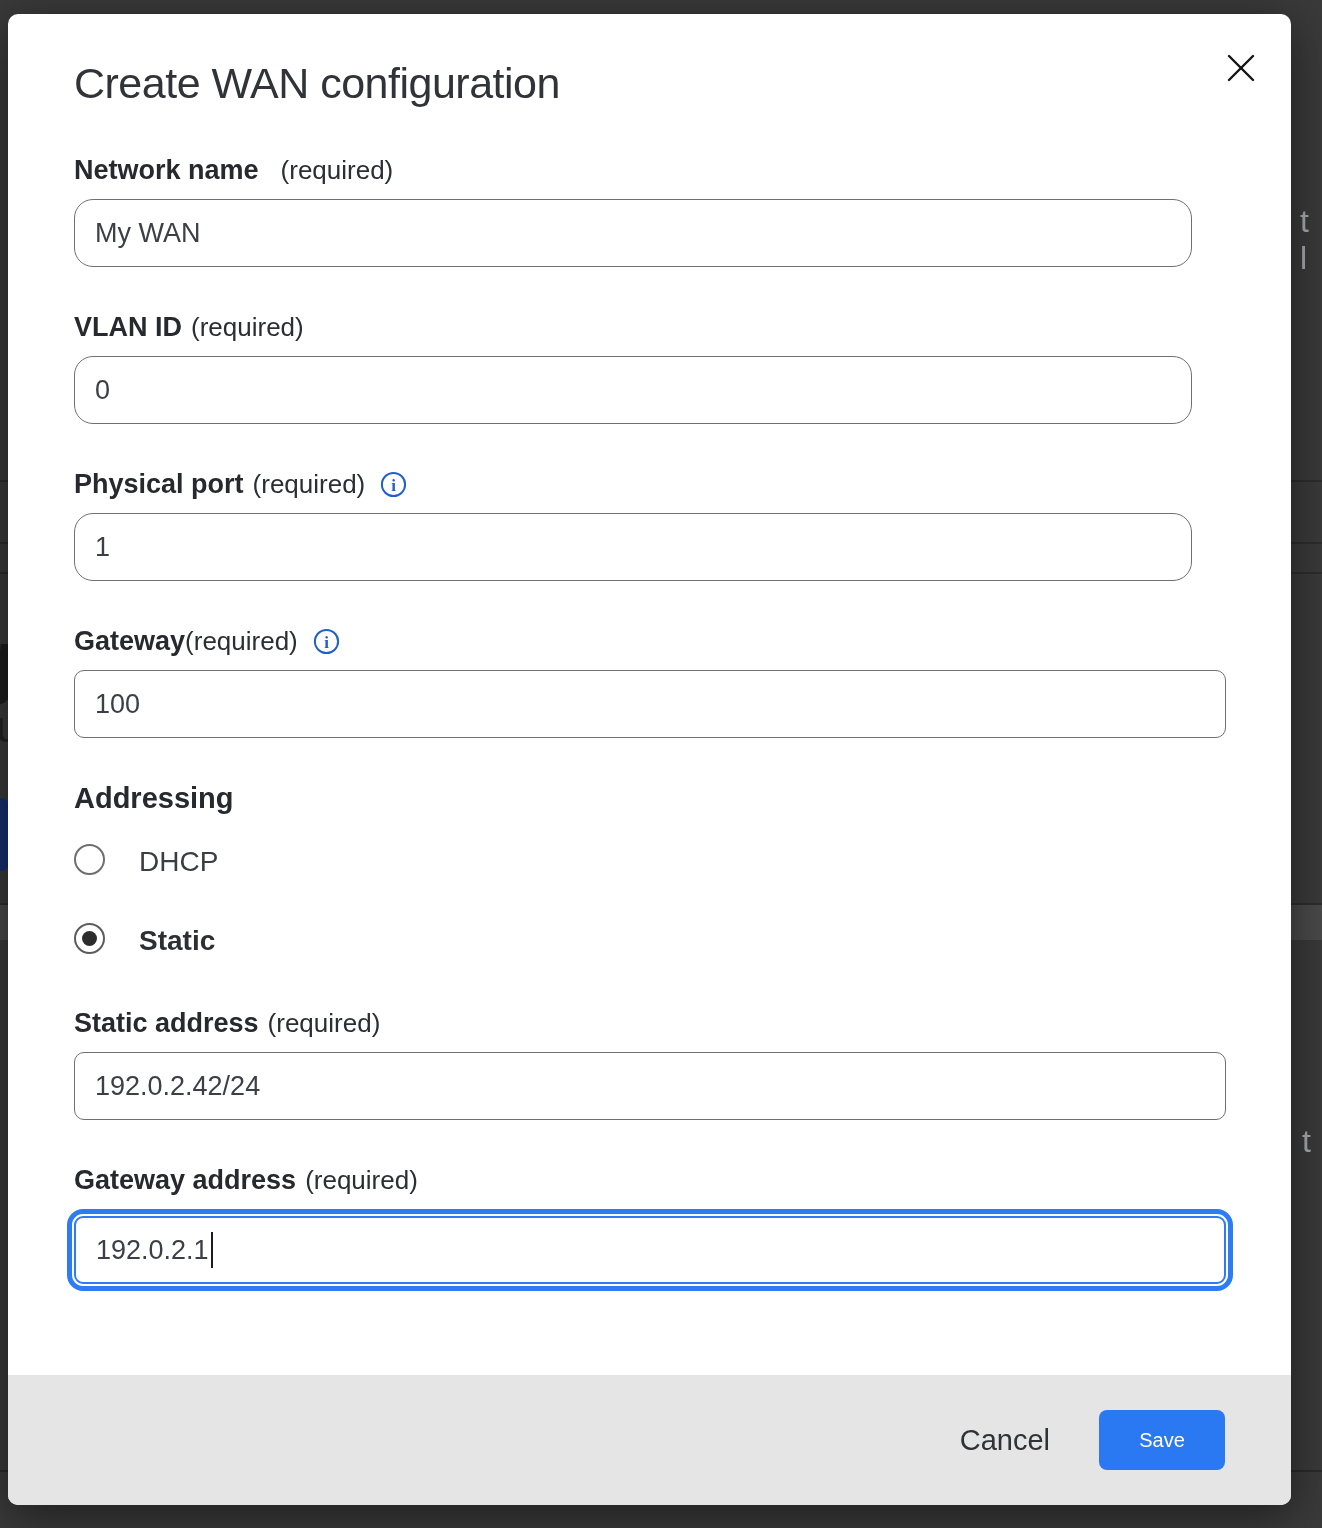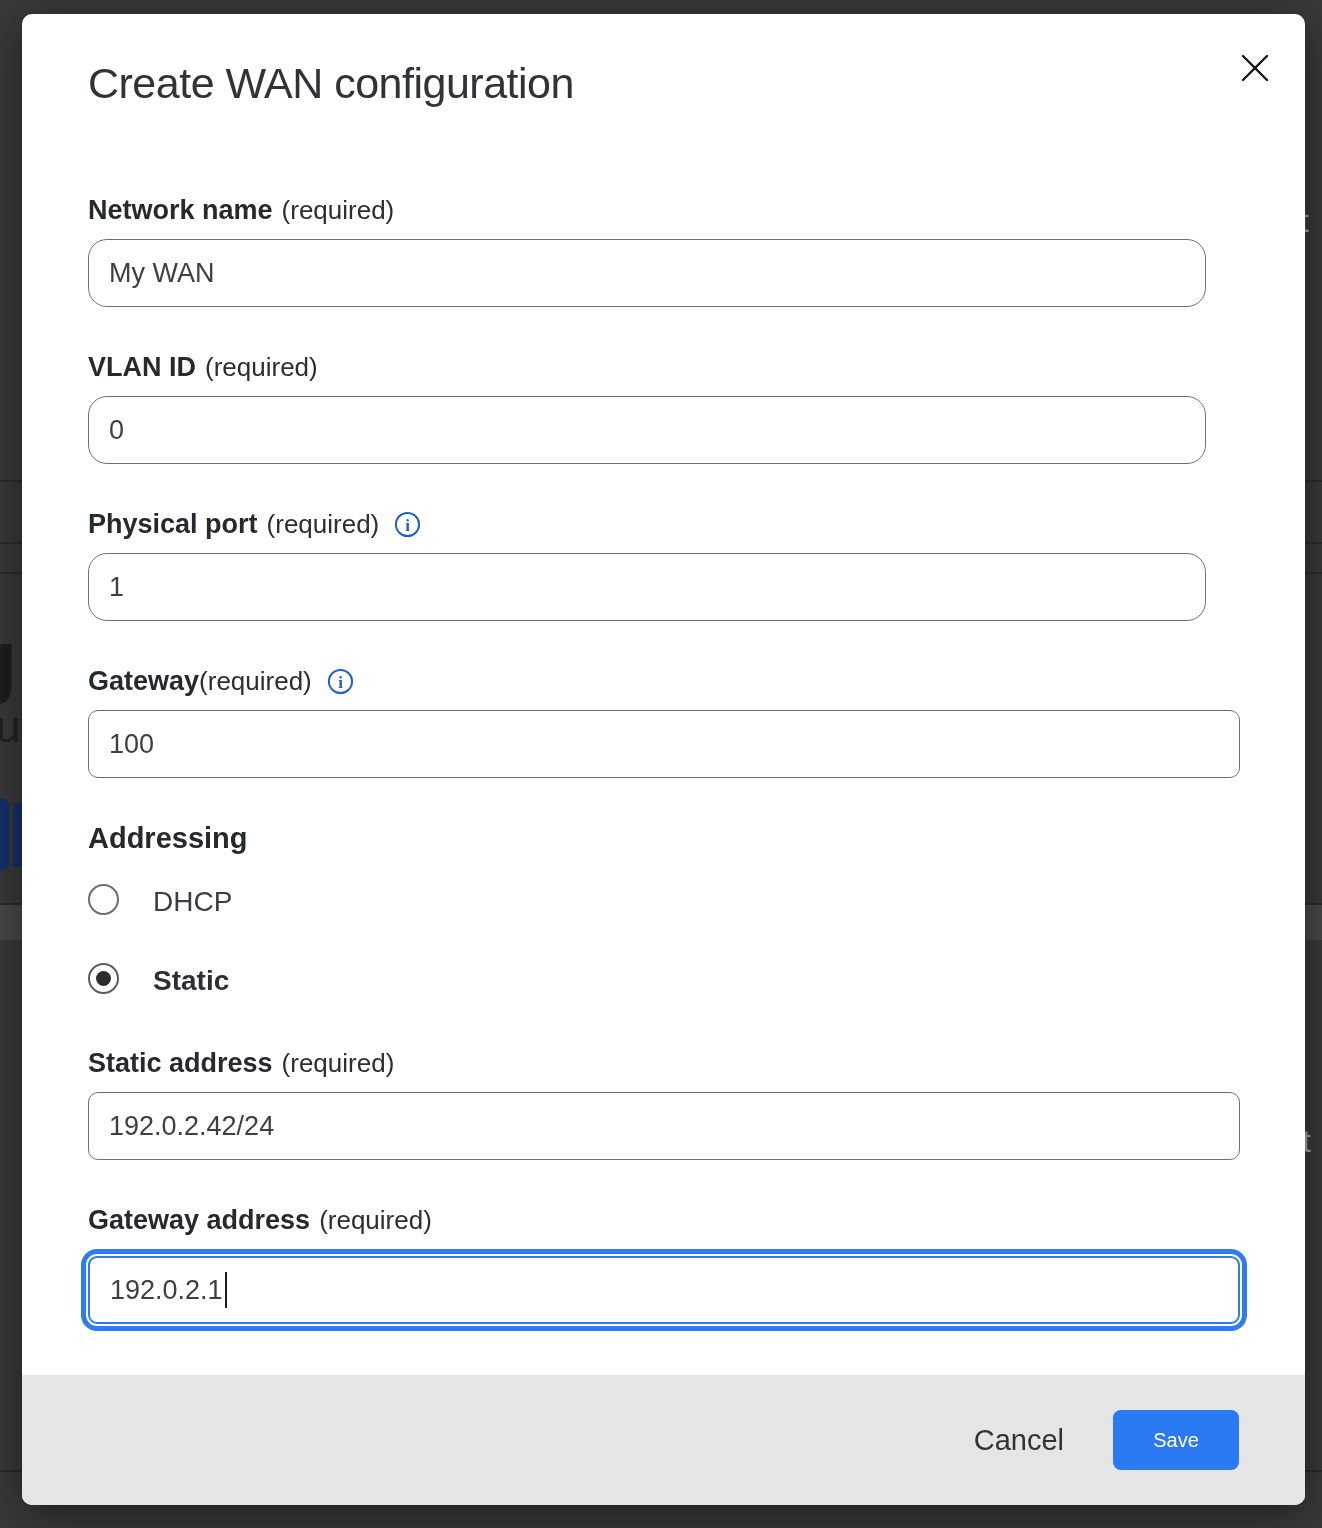--- a/index.html
+++ b/index.html
@@ -16,21 +16,21 @@
   .bg-frag { position: absolute; z-index: 1; }
   .bg-line { position: absolute; z-index: 1; height: 2px; background: #2d2d2d; }
   .bg-text-dark  { color: #1e1e1e; font-weight: 700; }
   .bg-text-light { color: #a9abae; font-weight: 400; }
   .bg-blue-bar { background: #16316e; }
   .bg-band { background: #4a4a4a; }
 
   
   .modal {
     position: absolute; z-index: 5;
-    left: 22px; top: 14px;
+    left: 8px; top: 14px;
     width: 1283px; height: 1491px;
     background: #ffffff;
     border-radius: 10px;
     box-shadow: 0 10px 48px rgba(0,0,0,0.5);
   }
   .modal-body { padding: 44px 65px 0 66px; position: relative; }
 
   .modal-title {
     font-size: 43px; line-height: 50px;
     font-weight: 400; color: #303338;
@@ -44,21 +44,21 @@
     display: flex; align-items: center; justify-content: center;
   }
 
   
   .field-label {
     margin-top: 44px;
     font-size: 27px; line-height: 32px;
     font-weight: 700; color: #26292d;
     display: flex; align-items: center;
   }
-  .field-label.first { margin-top: 86px; }
+  .field-label.first { margin-top: 46px; gap: 13px; }
   .field-label.after-radios { margin-top: 50px; }
   .req { font-weight: 400; font-size: 26px; color: #2b2e33; margin-left: 9px; }
   .no-gap .req { margin-left: 0; }
   .info-icon { margin-left: 15px; display: inline-block; }
 
   .text-input {
     display: block;
     margin-top: 13px;
     width: 100%; height: 68px;
     border: 1.5px solid #707070; border-radius: 10px;

